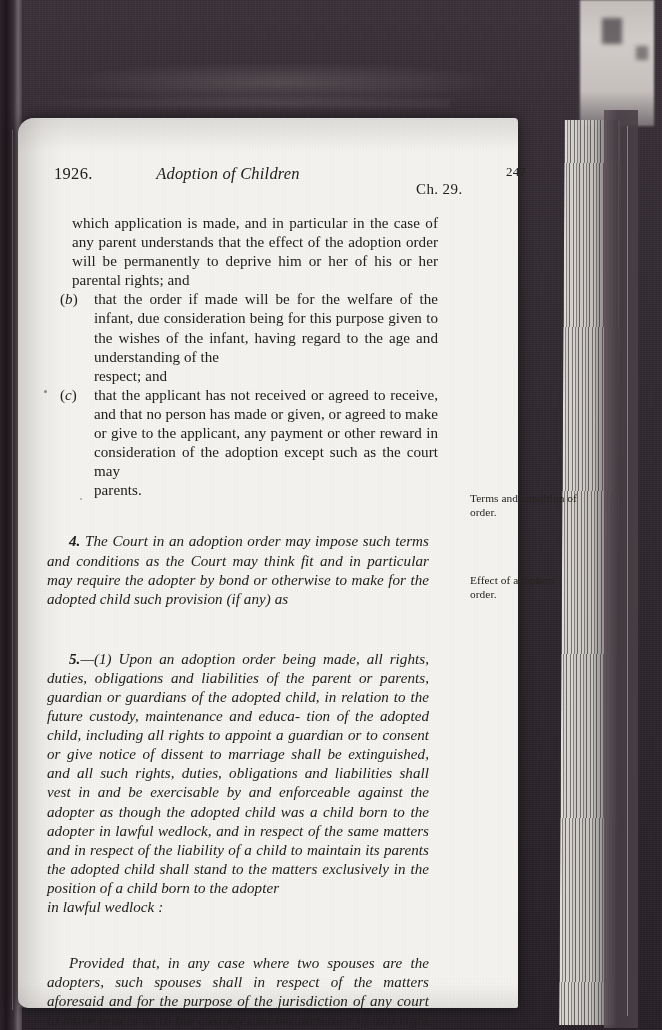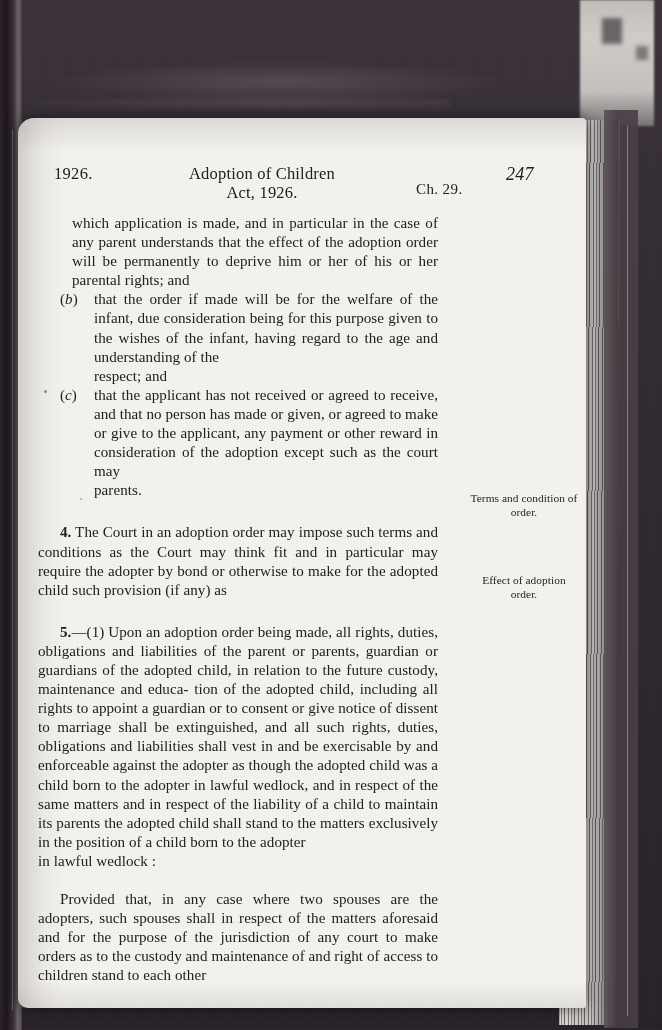--- a/index.html
+++ b/index.html
@@ -116,21 +116,21 @@
     left: 12px; top: 130px;
     width: 1px; height: 880px;
     background: rgba(200,196,192,.35);
   }
 
   
   .page {
     position: absolute;
     left: 18px;
     top: 118px;
-    width: 568px;
+    width: 500px;
     height: 890px;
     background: #f4f3f0;
     border-radius: 16px 4px 2px 10px;
     box-shadow: 0 0 14px rgba(0,0,0,.55);
   }
   .page-grain {
     position: absolute;
     inset: 0;
     border-radius: 16px 4px 2px 10px;
     opacity: .5;
@@ -183,40 +183,40 @@
     font-size: 16.5px;
     letter-spacing: .3px;
   }
   .rh-title {
     position: absolute;
     left: 0; right: 0;
     top: 0;
     text-align: center;
     padding-left: 16px;
     padding-right: 96px;
+    font-style: italic;
     font-size: 16.5px;
     line-height: 1.18;
     letter-spacing: .2px;
   }
   .rh-title .l2 { display: block; }
   .rh-chapter {
     position: absolute;
     left: 398px;
     top: 1px;
     font-size: 15px;
     letter-spacing: .4px;
     margin-top: 16px;
   }
   .rh-page {
     position: absolute;
     left: 488px;
     top: 0;
-    font-size: 18px;
+    font-size: 13px;
     letter-spacing: .3px;
-    font-style: italic;
   }
 
   .body {
     position: absolute;
     left: 20px;
     top: 96px;
     width: 400px;
     font-size: 15.1px;
     line-height: 19.1px;
     text-align: justify;
@@ -239,40 +239,40 @@
   .lettered .marker {
     position: absolute;
     left: 22px;
     top: 0;
     font-style: italic;
   }
   .lettered .marker .paren { font-style: normal; }
   .lettered .lastline { text-align: left; display: block; }
 
   .section {
-    margin: 0;
+    margin: 9px;
     text-align: justify;
+    font-style: italic;
   }
   .section .lead-in { margin-left: 22px; }
   .section b { font-weight: bold; }
   .section .lastline { text-align: left; display: block; }
 
   .gap-sm { height: 19px; }
   .gap-md { height: 23px; }
 
   
   .marginal {
     position: absolute;
     left: 452px;
     width: 108px;
     font-size: 11.4px;
     line-height: 13.6px;
     color: #26241f;
     letter-spacing: .05px;
-    text-align: center;
   }
   .marginal-4 { top: 374px; }
   .marginal-5 { top: 456px; }
 
   
   .fleck-a {
     position: absolute; left: 26px; top: 272px;
     width: 3px; height: 3px; border-radius: 50%;
     background: rgba(60,56,54,.55);
   }
@@ -318,21 +318,20 @@
     <div class="fleck-a"></div>
     <div class="fleck-b"></div>
     <div class="fleck-c"></div>
 
     <div class="content">
 
       <div class="running-head">
         <span class="rh-year">1926.</span>
         <span class="rh-title">
           <span>Adoption of Children</span>
-          <span class="l2">Act, 1926.</span>
         </span>
         <span class="rh-chapter">
           <span>Ch. 29.</span>
         </span>
         <span class="rh-page">247</span>
       </div>
 
       <div class="body">
 
         <p class="cont-para">

